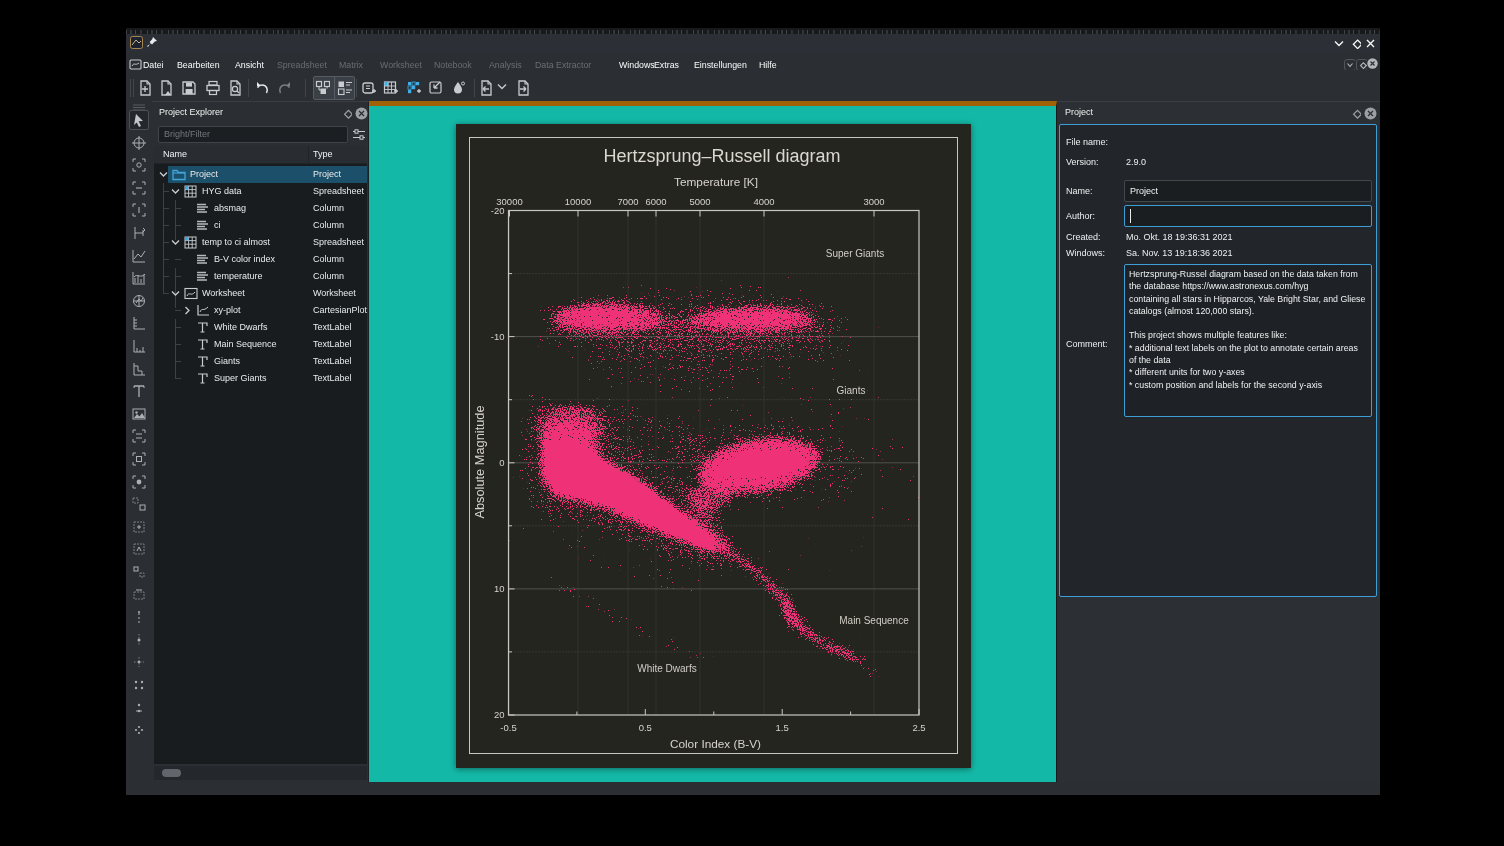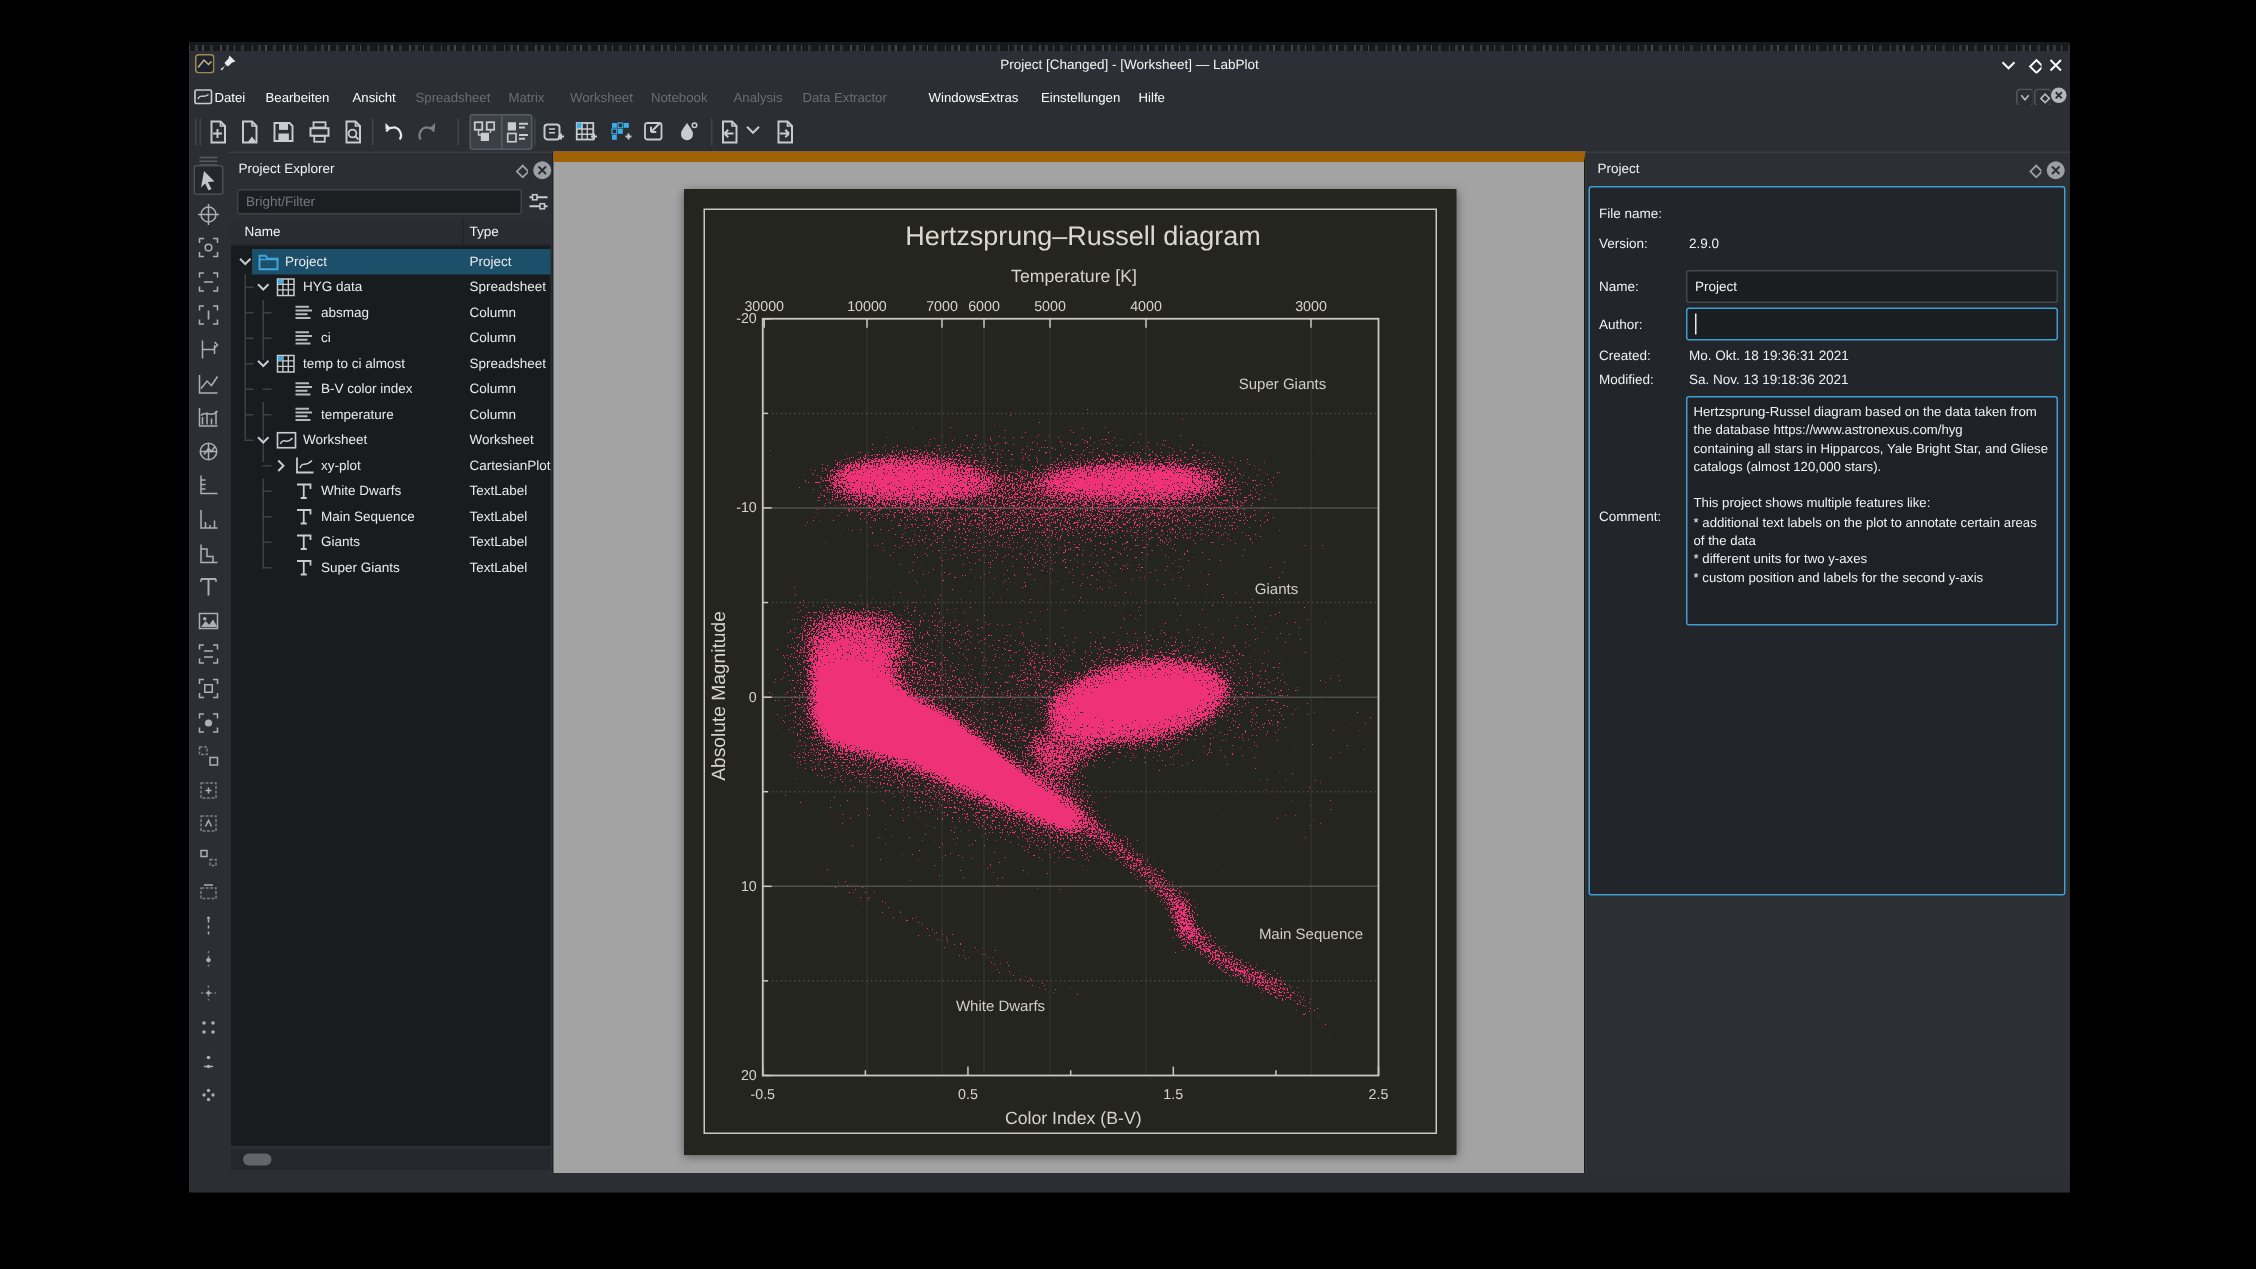--- a/index.html
+++ b/index.html
@@ -26,21 +26,21 @@
 #thead{position:absolute;left:2px;top:44px;width:213px;height:18px;background:#292d32;border-bottom:1px solid #202428;color:#f2f3f3;font-size:9px}
 #tree{position:absolute;left:2px;top:62px;width:213px;height:600px;background:#191c1f;font-size:9px;color:#e8eaeb}
 .trow{position:absolute;left:0;width:213px;height:17px;line-height:17px}
 .trow .nm{position:absolute;top:0}
 .trow .ty{position:absolute;left:159px;top:0}
 .tsel{background:transparent}
 .tsel .hl{position:absolute;left:14px;top:0;width:199px;height:17px;background:#1c4f6a}
 .trow span,.trow svg{z-index:2}
 #hscroll{position:absolute;left:2px;top:664px;width:213px;height:14px;background:#24282c}
 #hscroll .thumb{position:absolute;left:8px;top:3px;width:19px;height:8px;border-radius:4px;background:#60666c}
-#mdi{left:243px;top:67px;width:688px;height:681px;background:#a3a3a3;border-right:1px solid #17191b;border-top:7px solid #a16207}
+#mdi{left:243px;top:67px;width:688px;height:681px;background:#14b8a6;border-right:1px solid #17191b;border-top:5px solid #a16207}
 #page{position:absolute;left:87px;top:18px;width:515px;height:644px;background:#252520;box-shadow:0 1px 6px rgba(0,0,0,.45)}
 #props{left:931px;top:67px;width:323px;height:681px;background:#2c3034;border-top:1px solid #3a3e43}
 #props .hdr{position:absolute;left:0;top:0;width:100%;height:20px;color:#f0f1f1;font-size:9px}
 #pbody{position:absolute;left:2px;top:22px;width:318px;height:473px;background:#22262a;border:1px solid #3e9ed6;border-radius:2px}
 .plabel{position:absolute;left:6px;font-size:9px;color:#eef0f1}
 .pfield{position:absolute;left:64px;width:248px;height:22px;background:#1b1e21;border:1px solid #43484d;border-radius:2px;
  font-size:9px;color:#f2f3f3;line-height:20px;overflow:hidden;white-space:nowrap}
 .pval{position:absolute;left:66px;font-size:9px;color:#eef0f1}
 #comment{position:absolute;left:64px;top:139px;width:248px;height:153px;background:#1e2125;border:1px solid #3e9ed6;border-radius:2px;
  font-size:8.8px;color:#f0f1f2;line-height:12.3px;padding:3px 3px 3px 4px;white-space:pre-wrap}
@@ -52,21 +52,20 @@
     </div>
 <div id="win" class="abs">
 <div id="titlebar" class="abs">
 <svg class="ic" style="left:4px;top:2px;" width="13" height="13" viewBox="0 0 13 13" xmlns="http://www.w3.org/2000/svg">
           <rect x="0.5" y="0.5" width="12" height="12" rx="2" fill="#1c222e" stroke="#a8874f"></rect>
           <path d="M2 9l4-5 3 3 2-2" stroke="#c8b48a" stroke-width="1" fill="none"></path>
         </svg>
 <svg class="ic" style="left:20px;top:2px;" width="12" height="13" viewBox="0 0 12 13" xmlns="http://www.w3.org/2000/svg">
           <path d="M7 1l4 4-2.2.6L6 8.4 4.6 7 2 11l-1-1 4-2.6L3.6 6 6.2 3.2z" fill="#e8eaec"></path>
         </svg>
-<div class="title">Project [Changed] - [Worksheet] — LabPlot</div>
 <svg class="ic" style="left:1208px;top:6px;" width="10" height="8" viewBox="0 0 10 8" xmlns="http://www.w3.org/2000/svg">
           <path d="M1 1.5l4 4 4-4" stroke="#fcfcfc" stroke-width="1.3" fill="none"></path>
         </svg>
 <svg class="ic" style="left:1224px;top:4px;" width="11" height="11" viewBox="0 0 11 11" xmlns="http://www.w3.org/2000/svg">
           <rect x="5.5" y="1.2" width="6" height="6" transform="rotate(45 5.5 4.2)" fill="none" stroke="#fcfcfc" stroke-width="1.3"></rect>
         </svg>
 <svg class="ic" style="left:1240px;top:5px;" width="9" height="9" viewBox="0 0 9 9" xmlns="http://www.w3.org/2000/svg">
           <path d="M1 1l7 7M8 1l-7 7" stroke="#fcfcfc" stroke-width="1.3"></path>
         </svg>
 </div>
@@ -637,21 +636,21 @@
 <div class="plabel" style="top:32px">Version:</div>
 <div class="pval" style="top:32px">2.9.0</div>
 <div class="plabel" style="top:61px">Name:</div>
 <div class="pfield" style="top:55px;padding-left:5px">Project</div>
 <div class="plabel" style="top:86px">Author:</div>
 <div class="pfield" style="top:80px;border-color:#3e9ed6">
             <div style="position:absolute;left:5px;top:3px;width:1px;height:14px;background:#e8eaec"></div>
           </div>
 <div class="plabel" style="top:107px">Created:</div>
 <div class="pval" style="top:107px">Mo. Okt. 18 19:36:31 2021</div>
-<div class="plabel" style="top:123px">Modified:</div>
+<div class="plabel" style="top:123px">Windows:</div>
 <div class="pval" style="top:123px">Sa. Nov. 13 19:18:36 2021</div>
 <div class="plabel" style="top:214px">Comment:</div>
 <div id="comment">Hertzsprung-Russel diagram based on the data taken from
 the database https://www.astronexus.com/hyg
 containing all stars in Hipparcos, Yale Bright Star, and Gliese
 catalogs (almost 120,000 stars).
 
 This project shows multiple features like:
 * additional text labels on the plot to annotate certain areas
 of the data

